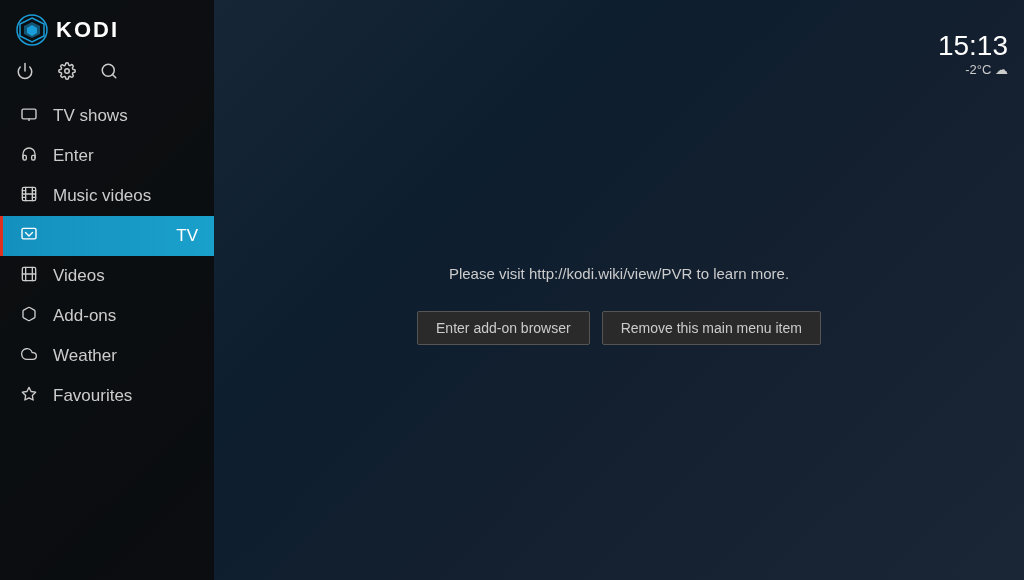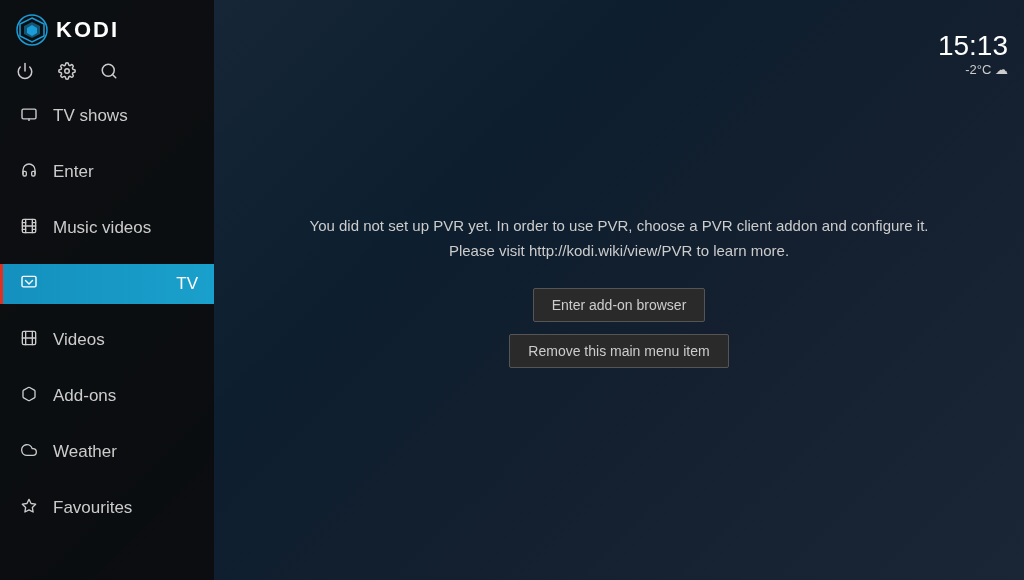--- a/index.html
+++ b/index.html
@@ -69,21 +69,20 @@
       display: flex;
       align-items: center;
       justify-content: center;
     }
 
     .sidebar-nav {
       display: flex;
       flex-direction: column;
       flex: 1;
       padding-top: 4px;
-      gap: 16px;
     }
 
     .nav-item {
       display: flex;
       align-items: center;
       padding: 10px 16px;
       gap: 14px;
       cursor: pointer;
       color: #cccccc;
       font-size: 17px;
@@ -126,21 +125,21 @@
       color: #cccccc;
       font-size: 15px;
       line-height: 1.7;
       max-width: 620px;
       margin-bottom: 24px;
     }
 
     .pvr-buttons {
       display: flex;
       gap: 12px;
-      flex-direction: column;
+      flex-direction: row;
       align-items: center;
       justify-content: center;
     }
 
     .pvr-btn {
       background: #2a2a2a;
       color: #cccccc;
       border: 1px solid #555555;
       padding: 8px 18px;
       font-size: 14px;
@@ -309,21 +308,21 @@
   </div>
 
   <div class="main-content">
 
     <div class="clock-area">
       <div class="clock-time">15:13</div>
       <div class="clock-weather">-2°C ☁</div>
     </div>
 
     <div class="pvr-message">
-      <span>You did not set up PVR yet. In order to use PVR, choose a PVR client addon and configure it.</span><br>
+      <br>
       <span>Please visit http://kodi.wiki/view/PVR to learn more.</span>
     </div>
 
     <div class="pvr-buttons">
       <button class="pvr-btn">Enter add-on browser</button>
       <button class="pvr-btn">Remove this main menu item</button>
     </div>
   </div>
 </div>
 

